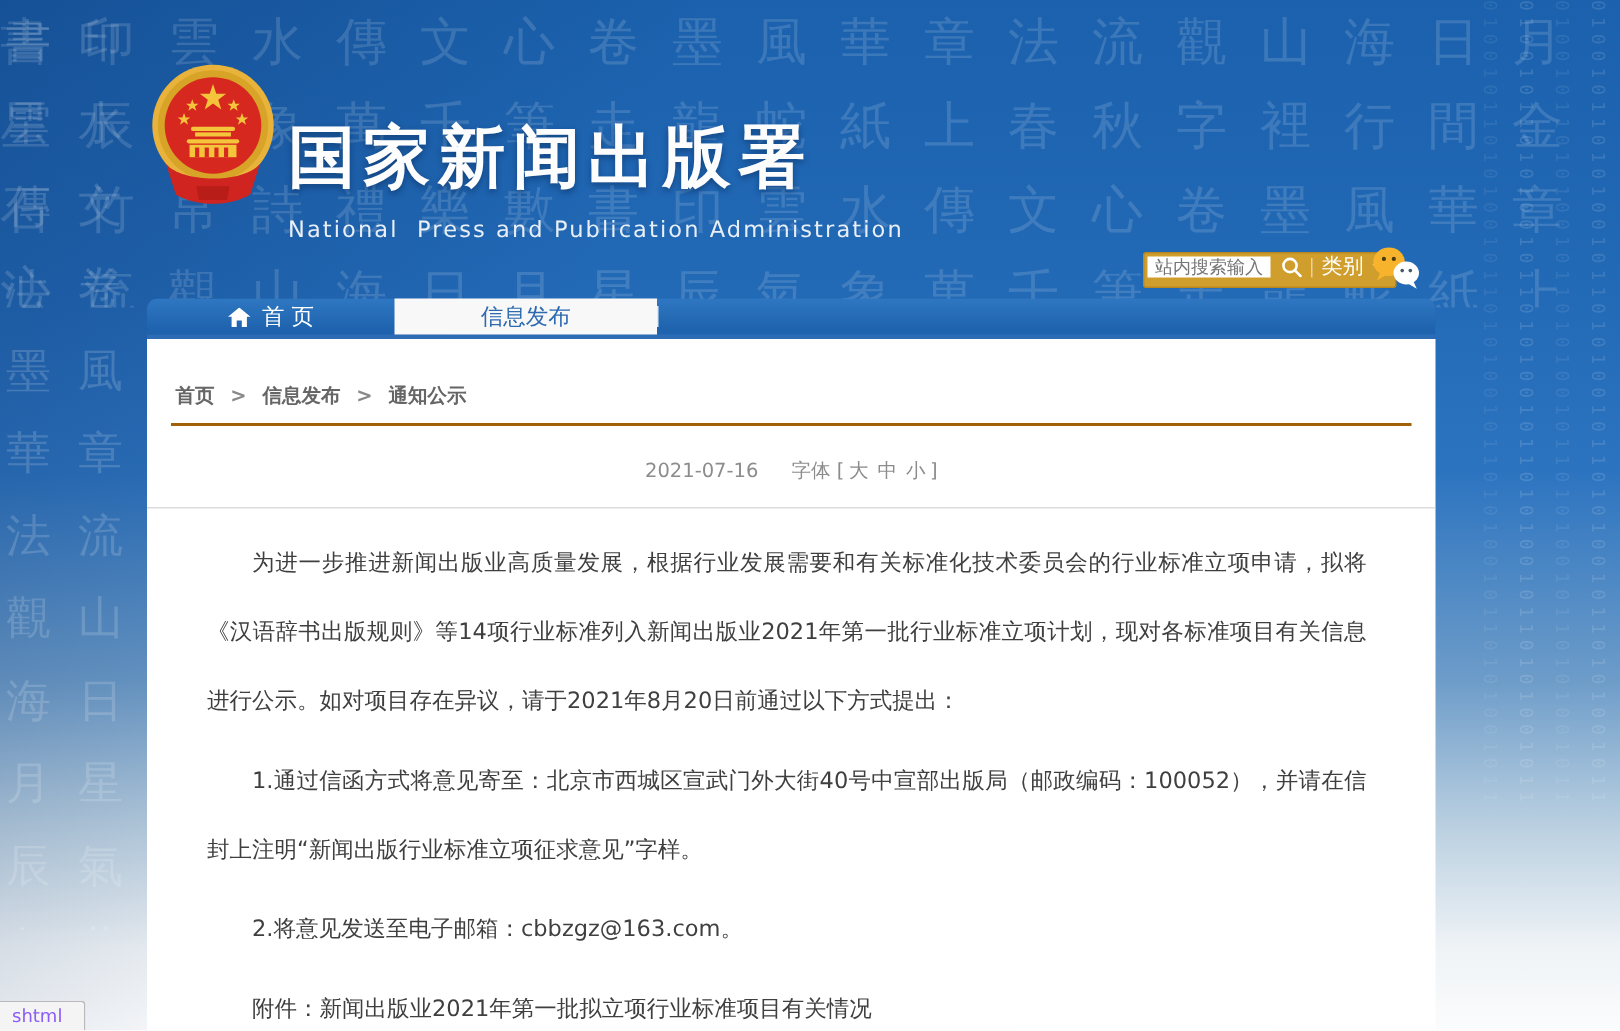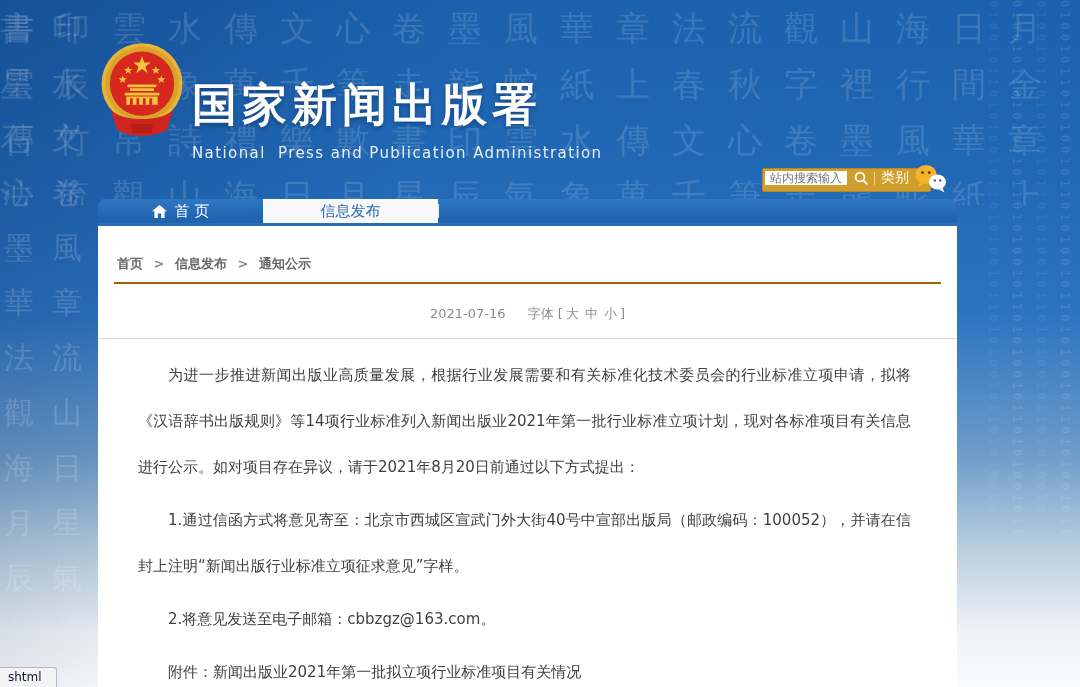--- a/index.html
+++ b/index.html
@@ -75,21 +75,21 @@
   .article-body { padding:13px 46px 0 40px; font-size:15px; color:#3f3f3f; line-height:46px; text-align:justify; }
   .article-body p { text-indent:2em; margin:0 0 7px 0; }
   .attachment { padding:14px 46px 0 40px; font-size:15px; color:#3f3f3f; text-indent:2em; }
   .attachment span { cursor:pointer; }
   .signature-block { margin-top:24px; padding-right:52px; text-align:right; font-size:15px;
     color:#3f3f3f; line-height:27px; }
 
   
   .status-tooltip { position:absolute; left:0; bottom:0; z-index:5; background:#f4f4f4;
     border:1px solid #b9b9b9; border-left:none; border-bottom:none; border-radius:0 3px 0 0;
-    padding:2px 14px 3px 8px; font-size:12px; color:#0f172a; }
+    padding:2px 14px 3px 8px; font-size:12px; color:#8b5cf6; }
 </style>
 </head>
 <body>
 
 <div class="pattern pattern-header">書印雲水傳文心卷墨風華章法流觀山海日月星辰氣象萬千筆走龍蛇紙上春秋字裡行間金石竹帛詩禮樂數書印雲水傳文心卷墨風華章法流觀山海日月星辰氣象萬千筆走龍蛇紙上春秋字裡行間金石竹帛詩禮樂數書印雲水傳文心卷墨風華章法流觀山海</div>
 <div class="pattern pattern-left">書印雲水傳文心卷墨風華章法流觀山海日月星辰氣象萬千筆走龍蛇紙上春秋字裡行間金石竹帛詩禮樂數書印雲水傳文心卷墨風華章法流觀山海日月星辰氣象萬千筆走龍蛇紙上春秋字裡行間金石竹帛詩禮樂數書印雲水傳文心卷墨風華章法流觀山海</div>
 <div class="pattern pattern-digits">
   <span>0100101101010010110101001011010100101101010010110101001011010100101101010010110101001011010100101101</span>
   <span>0100101101010010110101001011010100101101010010110101001011010100101101010010110101001011010100101101</span>
   <span>0100101101010010110101001011010100101101010010110101001011010100101101010010110101001011010100101101</span>

